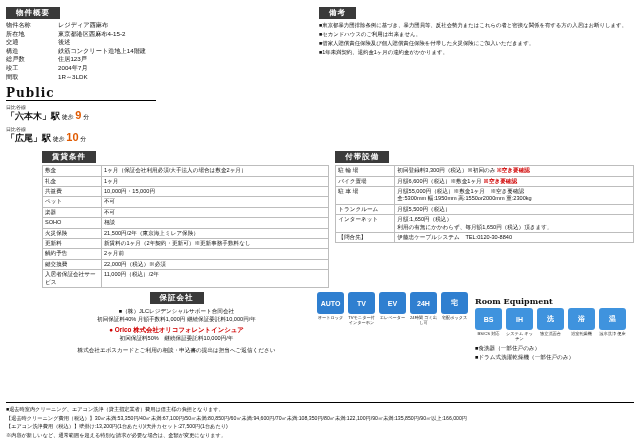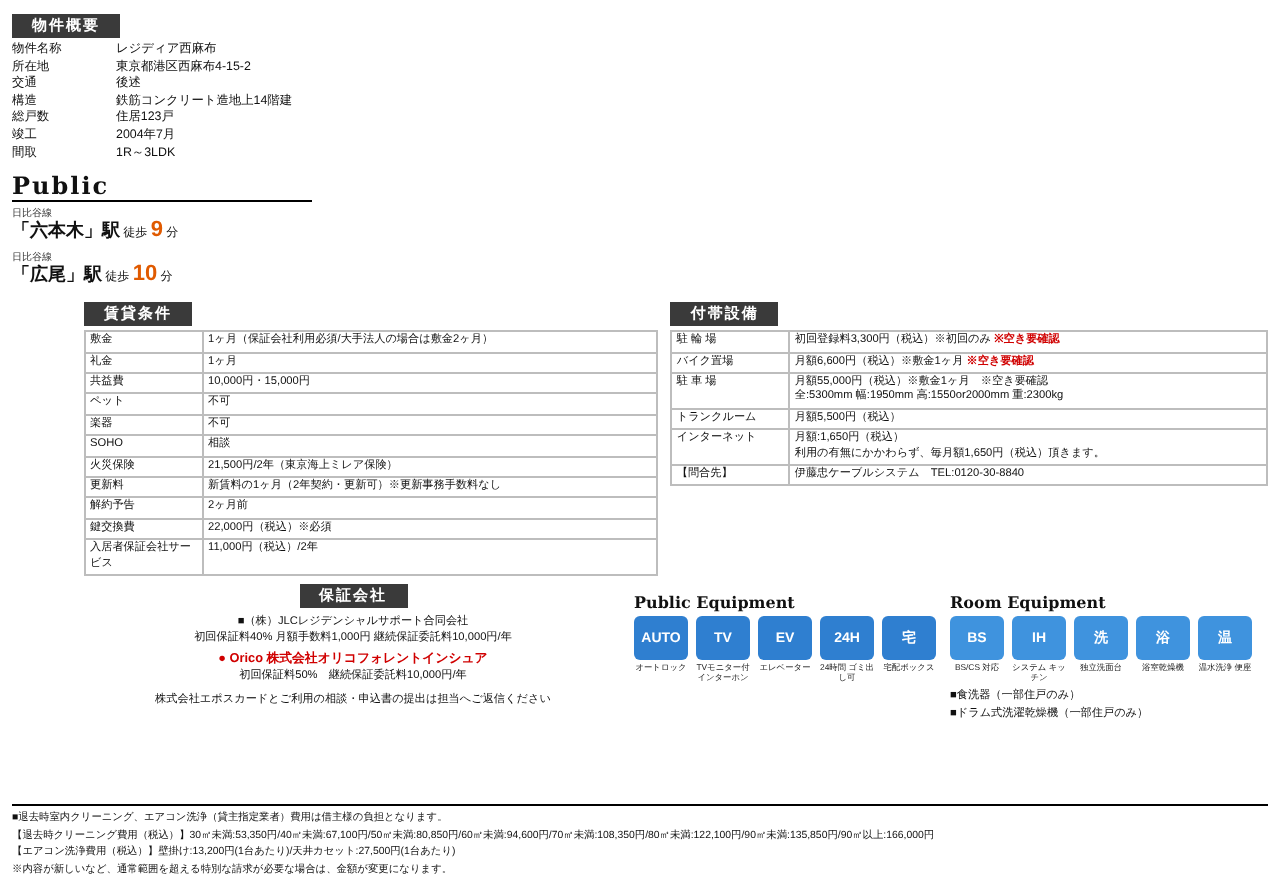--- a/index.html
+++ b/index.html
@@ -160,20 +160,29 @@
             <span class="sm">日比谷線</span>
             <span class="big">「広尾」駅</span>
             <span>徒歩</span>
             <span class="num">10</span>
             <span>分</span>
           </div>
         </div>
       </div>
     </div>
 
+    <div class="col-right">
+      <div class="sec-title">備考</div>
+      <div class="note-list">
+        <div>■東京都暴力団排除条例に基づき、暴力団員等、反社会勢力またはこれらの者と密接な関係を有する方の入居はお断りします。</div>
+        <div>■セカンドハウスのご利用は出来ません。</div>
+        <div>■借家人賠償責任保険及び個人賠償責任保険を付帯した火災保険にご加入いただきます。</div>
+        <div>■1年未満契約、退約金1ヶ月の違約金がかかります。</div>
+      </div>
+    </div>
   </div>
 
   <div class="mid">
     <div style="width:305px;">
       <div class="sec-title">賃貸条件</div>
       <table>
         <tbody>
             <tr>
               <td class="lbl">敷金</td>
               <td>1ヶ月（保証会社利用必須/大手法人の場合は敷金2ヶ月）</td>
@@ -268,21 +277,20 @@
           <span class="oz">Orico 株式会社オリコフォレントインシュア</span>
         </div>
         <div>初回保証料50%　継続保証委託料10,000円/年</div>
         <div style="margin-top:4px;">株式会社エポスカードとご利用の相談・申込書の提出は担当へご返信ください</div>
       </div>
     </div>
 
     <div style="width:317px;">
       <div class="eq-wrap">
         <div style="width:150px;">
-          <div class="eq-head">Public Equipment</div>
           <div class="icon-row">
             <div class="icon">
                 <div class="box blue">AUTO</div>
                 <div class="cap">オートロック</div>
               </div>
             <div class="icon">
                 <div class="box blue">TV</div>
                 <div class="cap">TVモニター付
 インターホン</div>
               </div>

